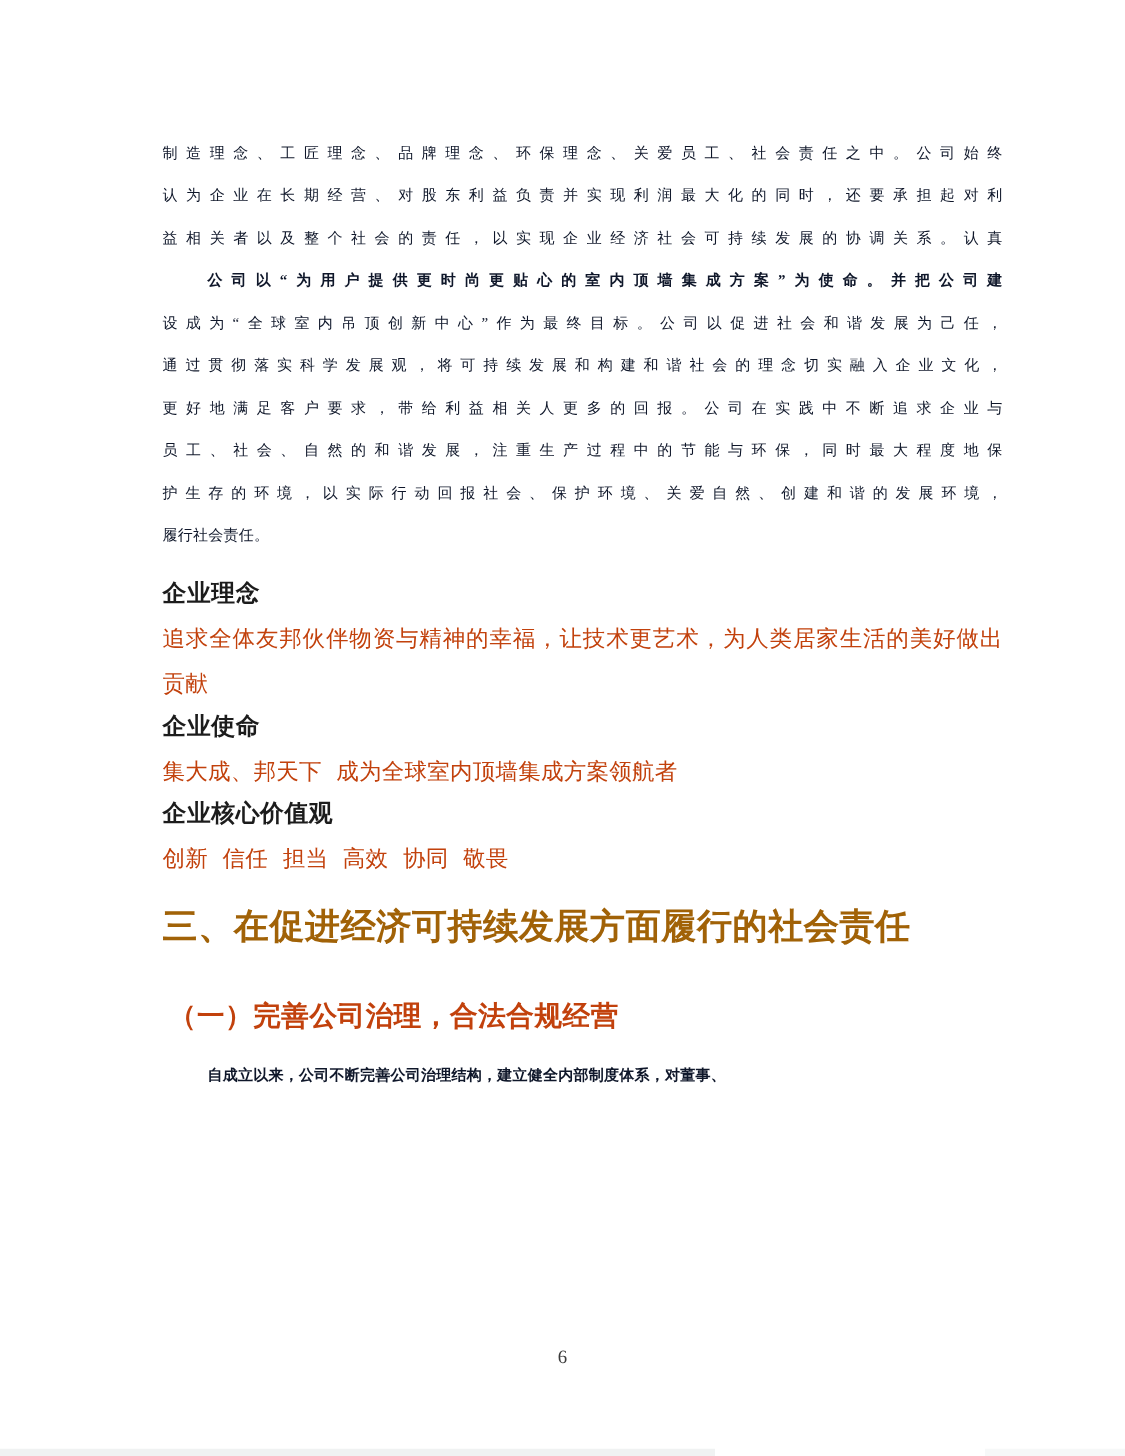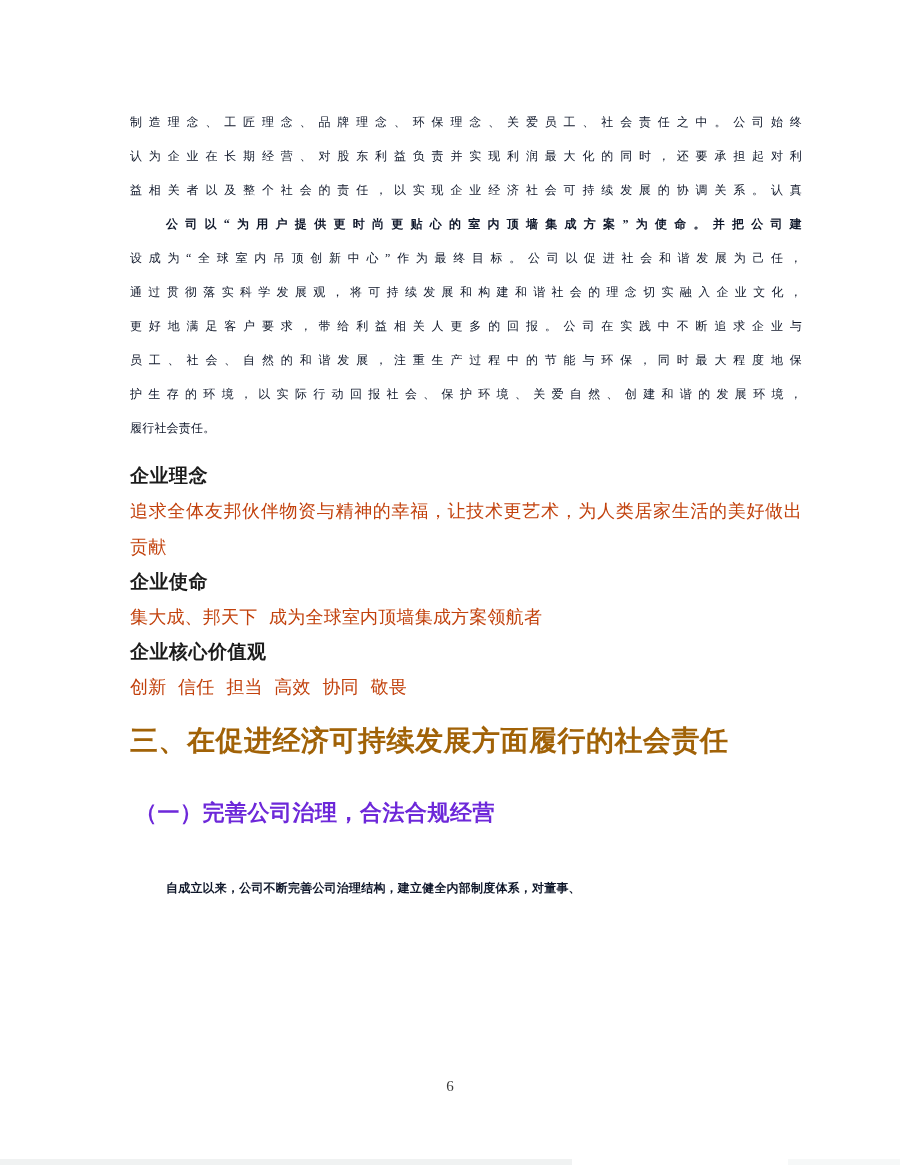--- a/index.html
+++ b/index.html
@@ -66,25 +66,25 @@
     white-space: nowrap;
   }
   .subsection-heading {
     font-family: "Liberation Sans", "DejaVu Sans", sans-serif;
     font-weight: bold;
     font-size: 22px;
     line-height: 32px;
     height: 32px;
     margin-top: 36px;
     padding-left: 5px;
-    color: #6d28d9;
+    color: #c2410c;
     letter-spacing: 0.5px;
     white-space: nowrap;
   }
-  .following-para { margin-top: 42px; }
+  .following-para { margin-top: 14px; }
   .page-number {
     position: absolute;
     left: 0; right: 0;
     top: 1078px;
     text-align: center;
     font-size: 15px;
     color: #3a3a3a;
   }
   .scan-strip-left {
     position: absolute;

